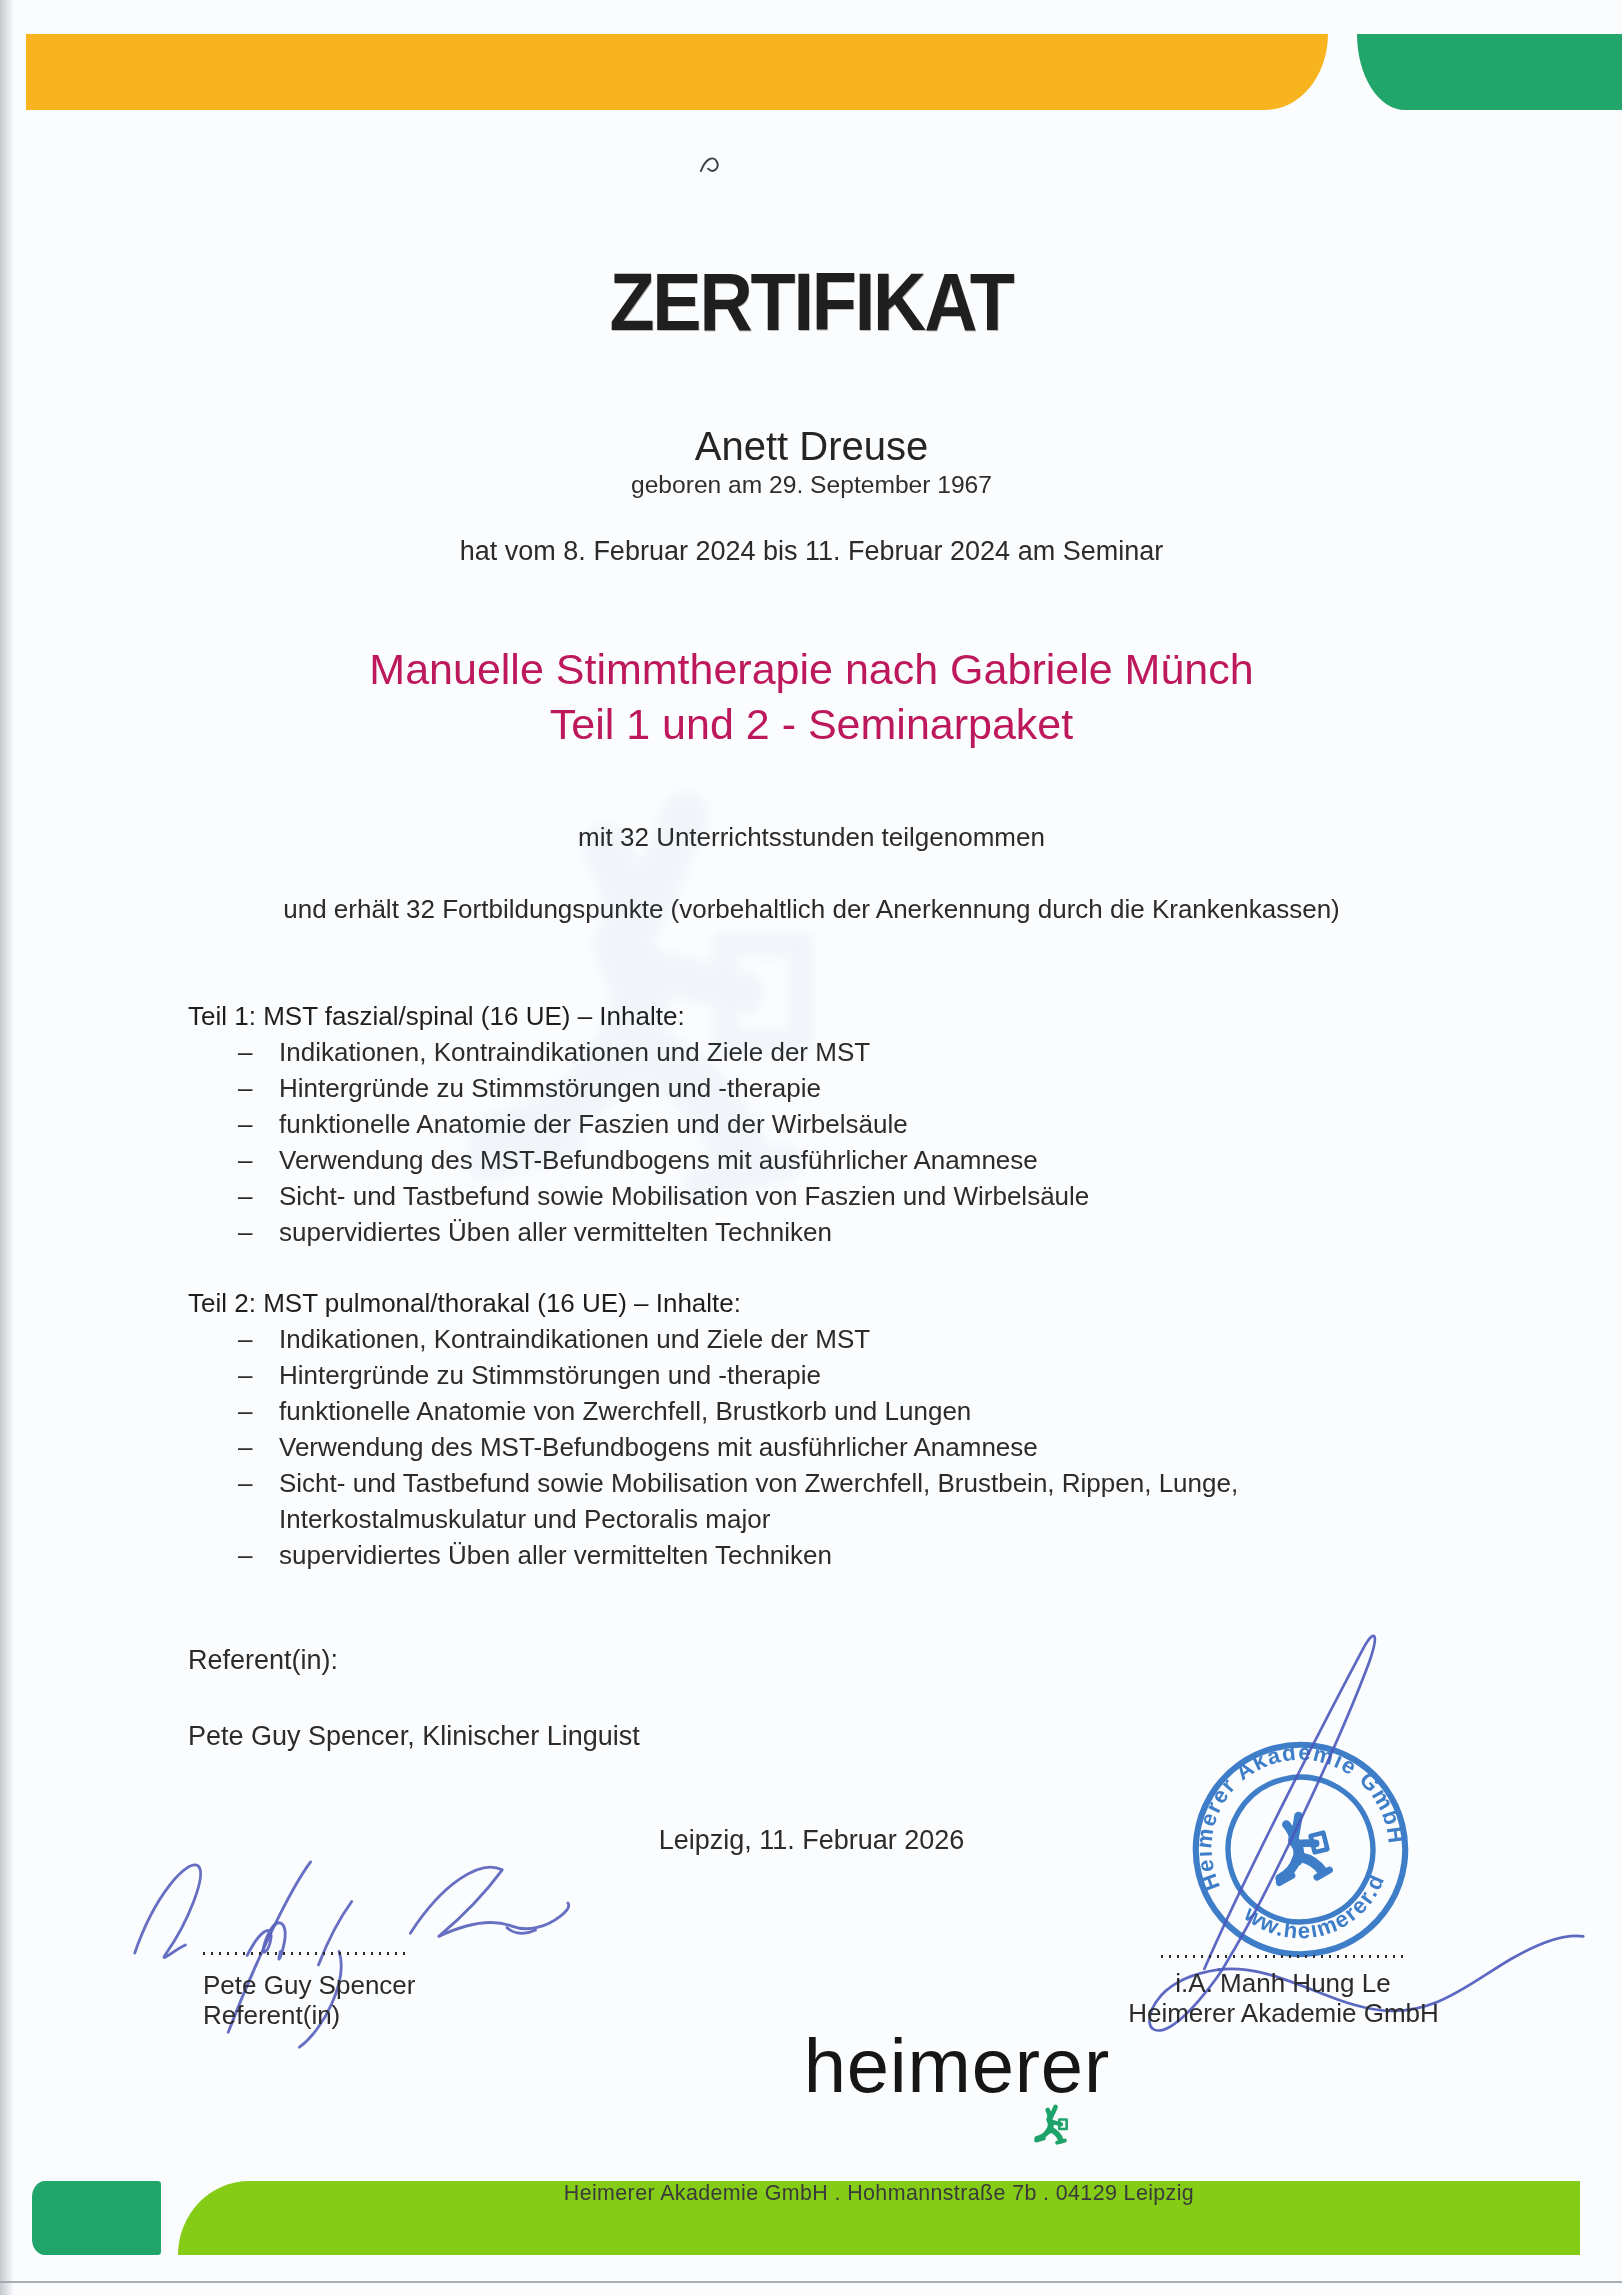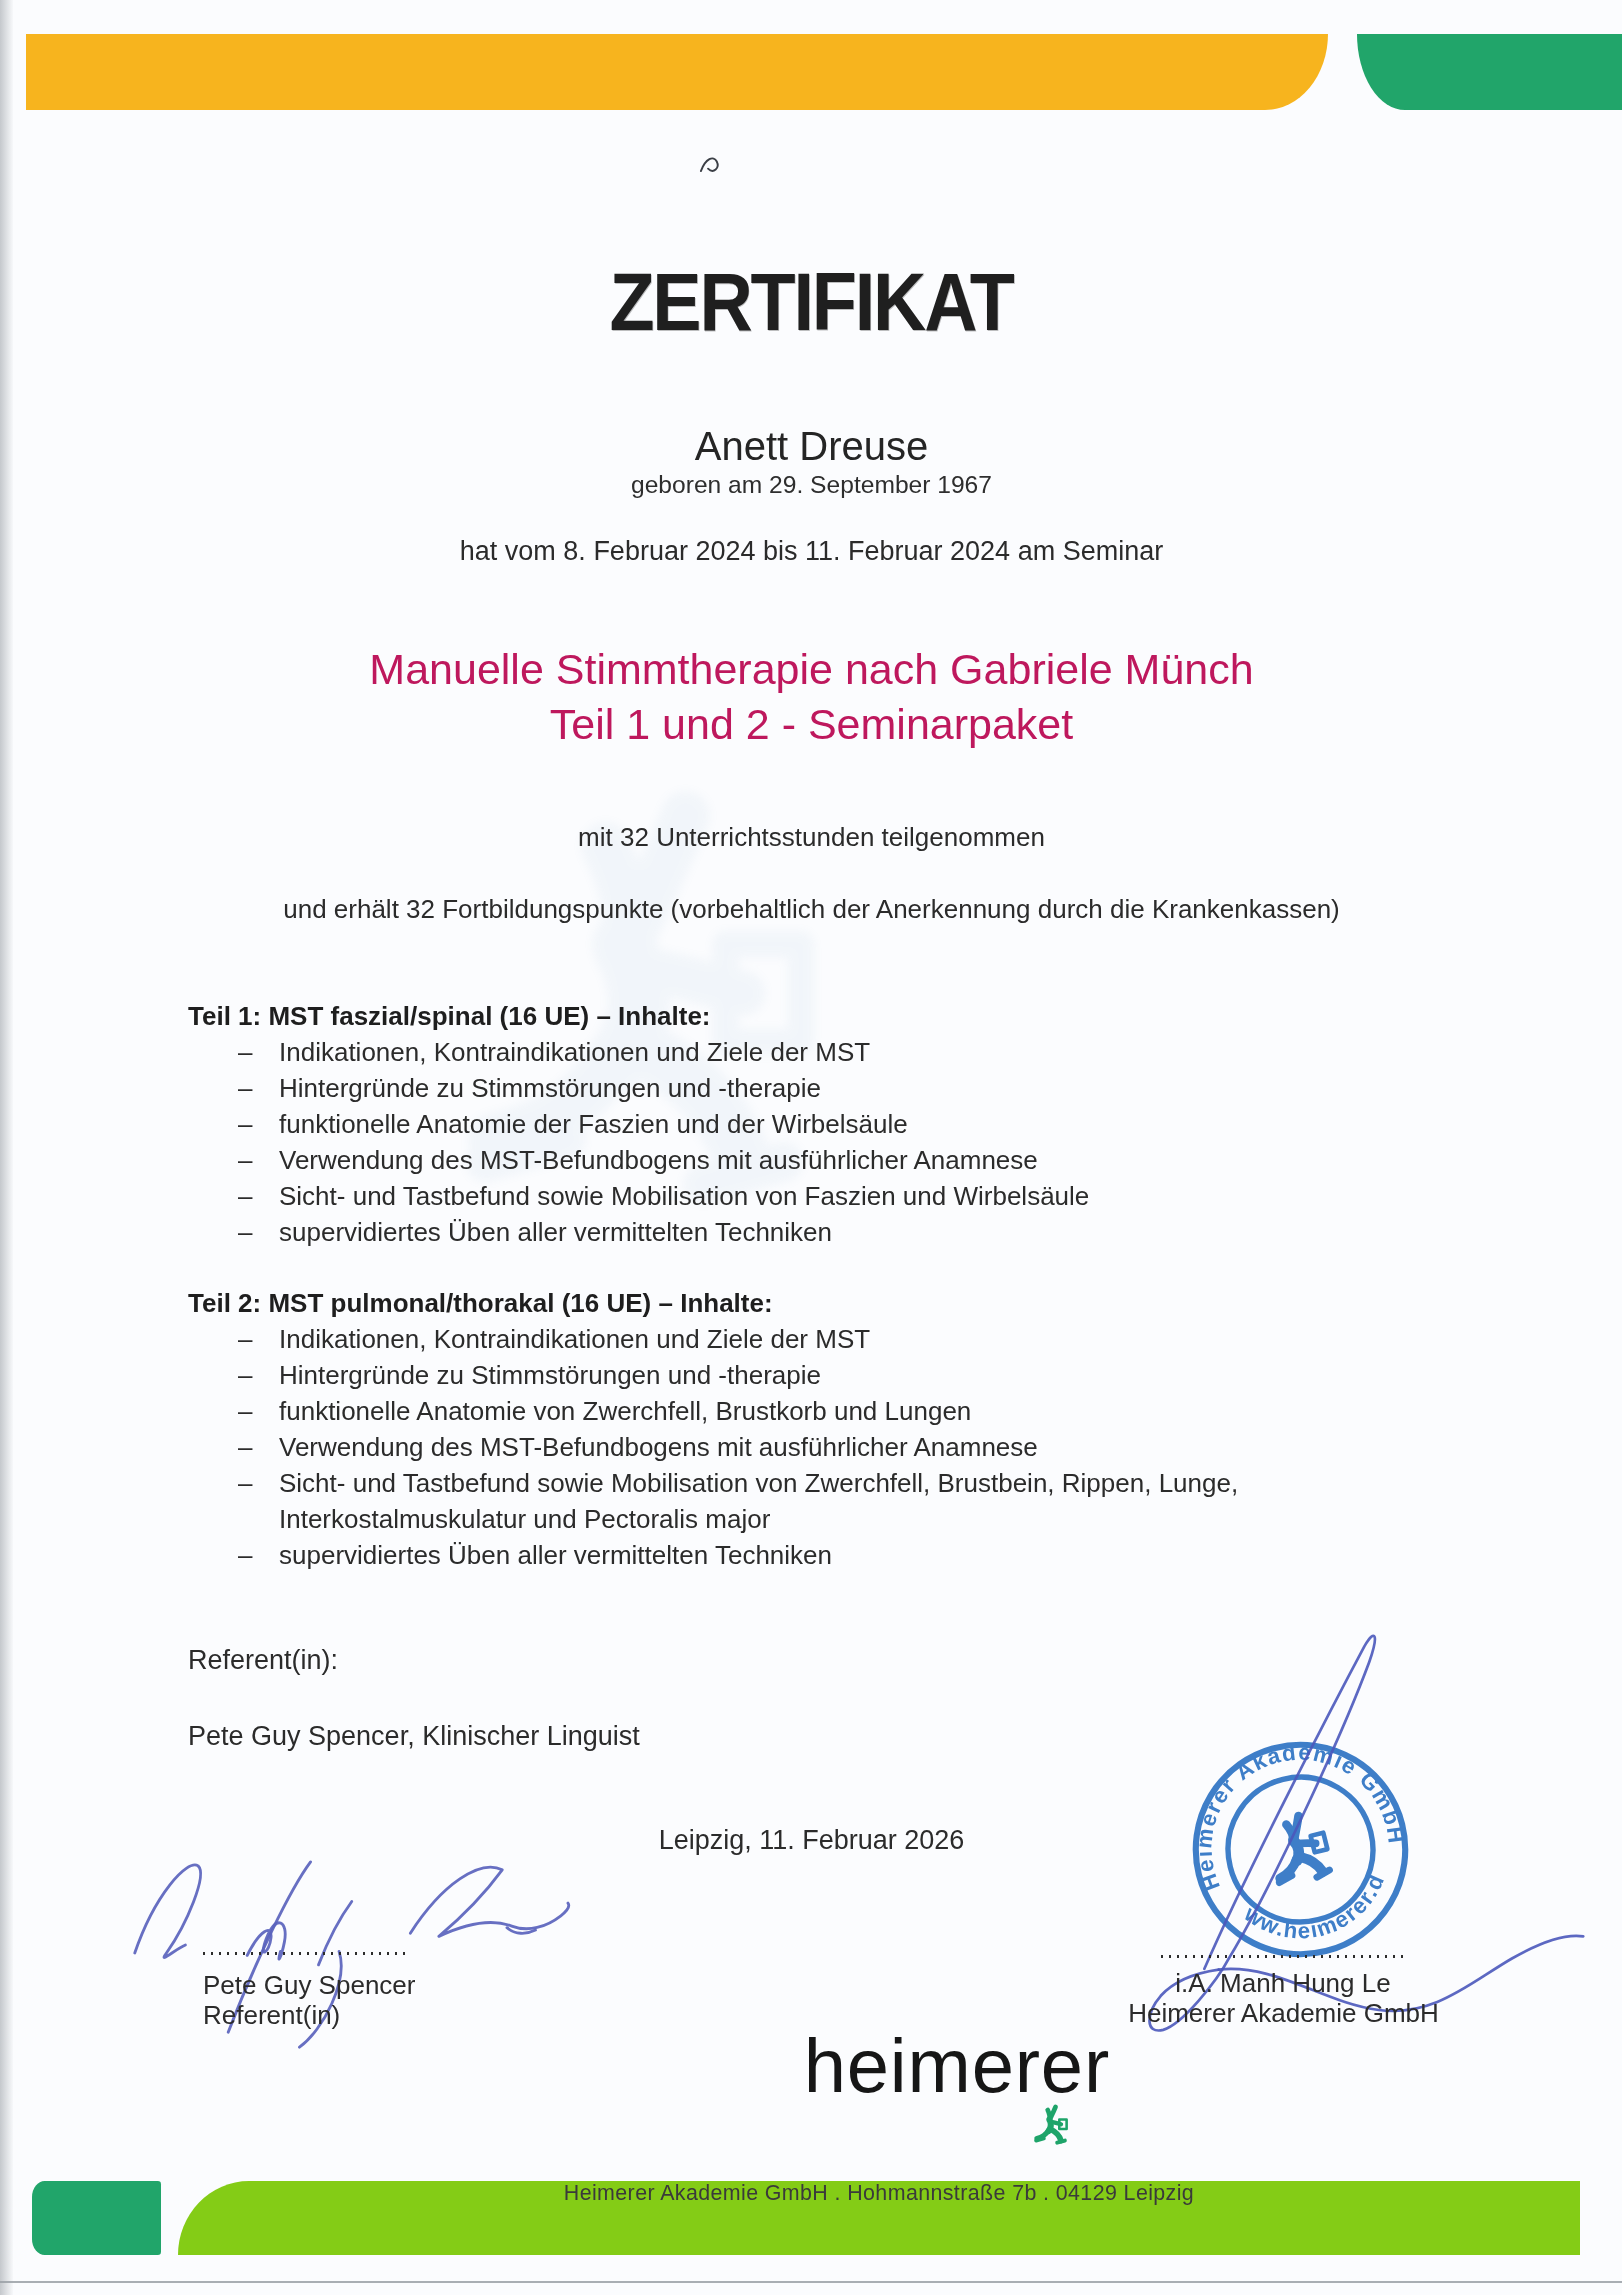--- a/index.html
+++ b/index.html
@@ -35,21 +35,21 @@
   .birth{top:471px;font-size:24.6px;color:#2e2e2e;}
   .attendance{top:536px;font-size:27px;}
   .seminar{top:642px;font-size:43px;line-height:55px;color:#be185d;white-space:normal;}
   .hours{top:822px;font-size:26px;}
   .points{top:894px;font-size:26px;}
   .place-date{top:1825px;font-size:27px;}
 
   .teil{position:absolute;left:188px;width:1299px;font-size:26px;line-height:36px;}
   .teil-1{top:998px;}
   .teil-2{top:1285px;}
-  .teil h2{margin:0;font-size:26px;line-height:36px;font-weight:bold;color:#1e1e1e;}
+  .teil h2{margin:0;font-size:26px;line-height:36px;font-weight:normal;color:#1e1e1e;}
   .teil ul{margin:0;padding:0;list-style:none;}
   .teil li{position:relative;padding-left:91px;}
   .teil li::before{content:"\2013";position:absolute;left:50px;top:0;}
 
   .referent-label{position:absolute;left:188px;top:1645px;font-size:27px;}
   .referent-name{position:absolute;left:188px;top:1721px;font-size:27px;}
 
   .dotted{position:absolute;height:3.2px;
     background-image:repeating-linear-gradient(90deg,#2c2c2c 0 2.4px,transparent 2.4px 8px);}
   .dotted-left{left:203px;top:1952px;width:203px;}

